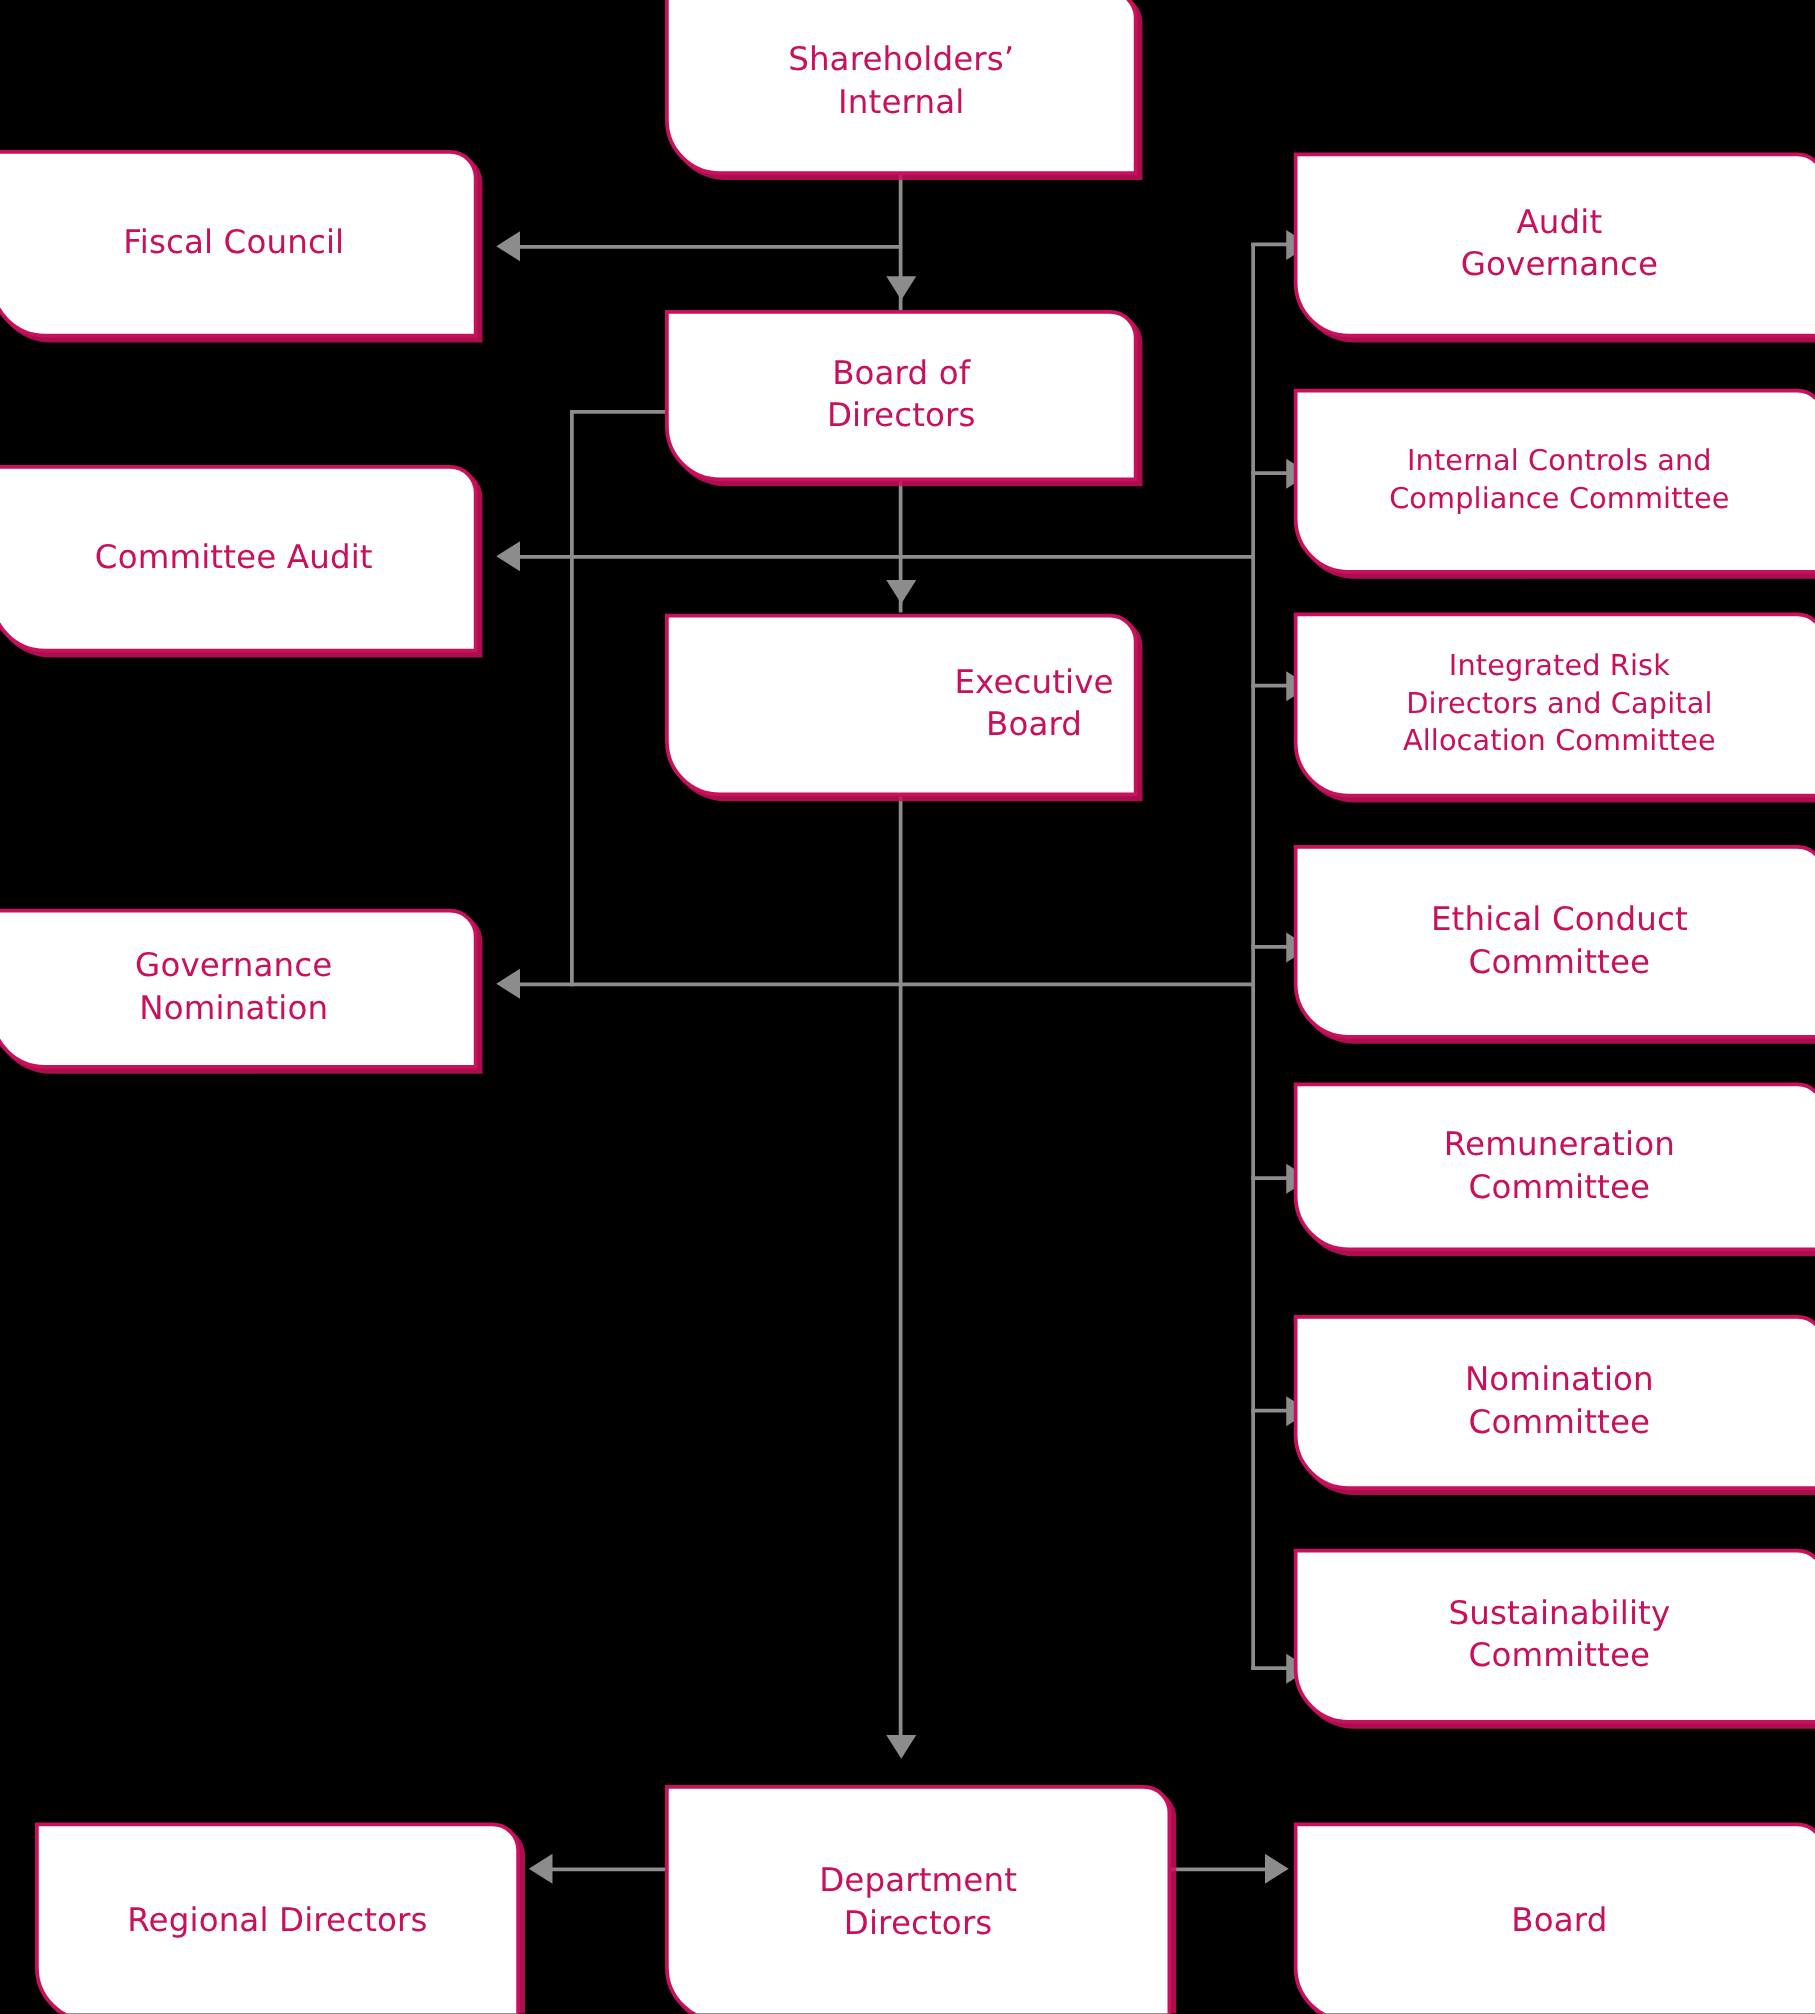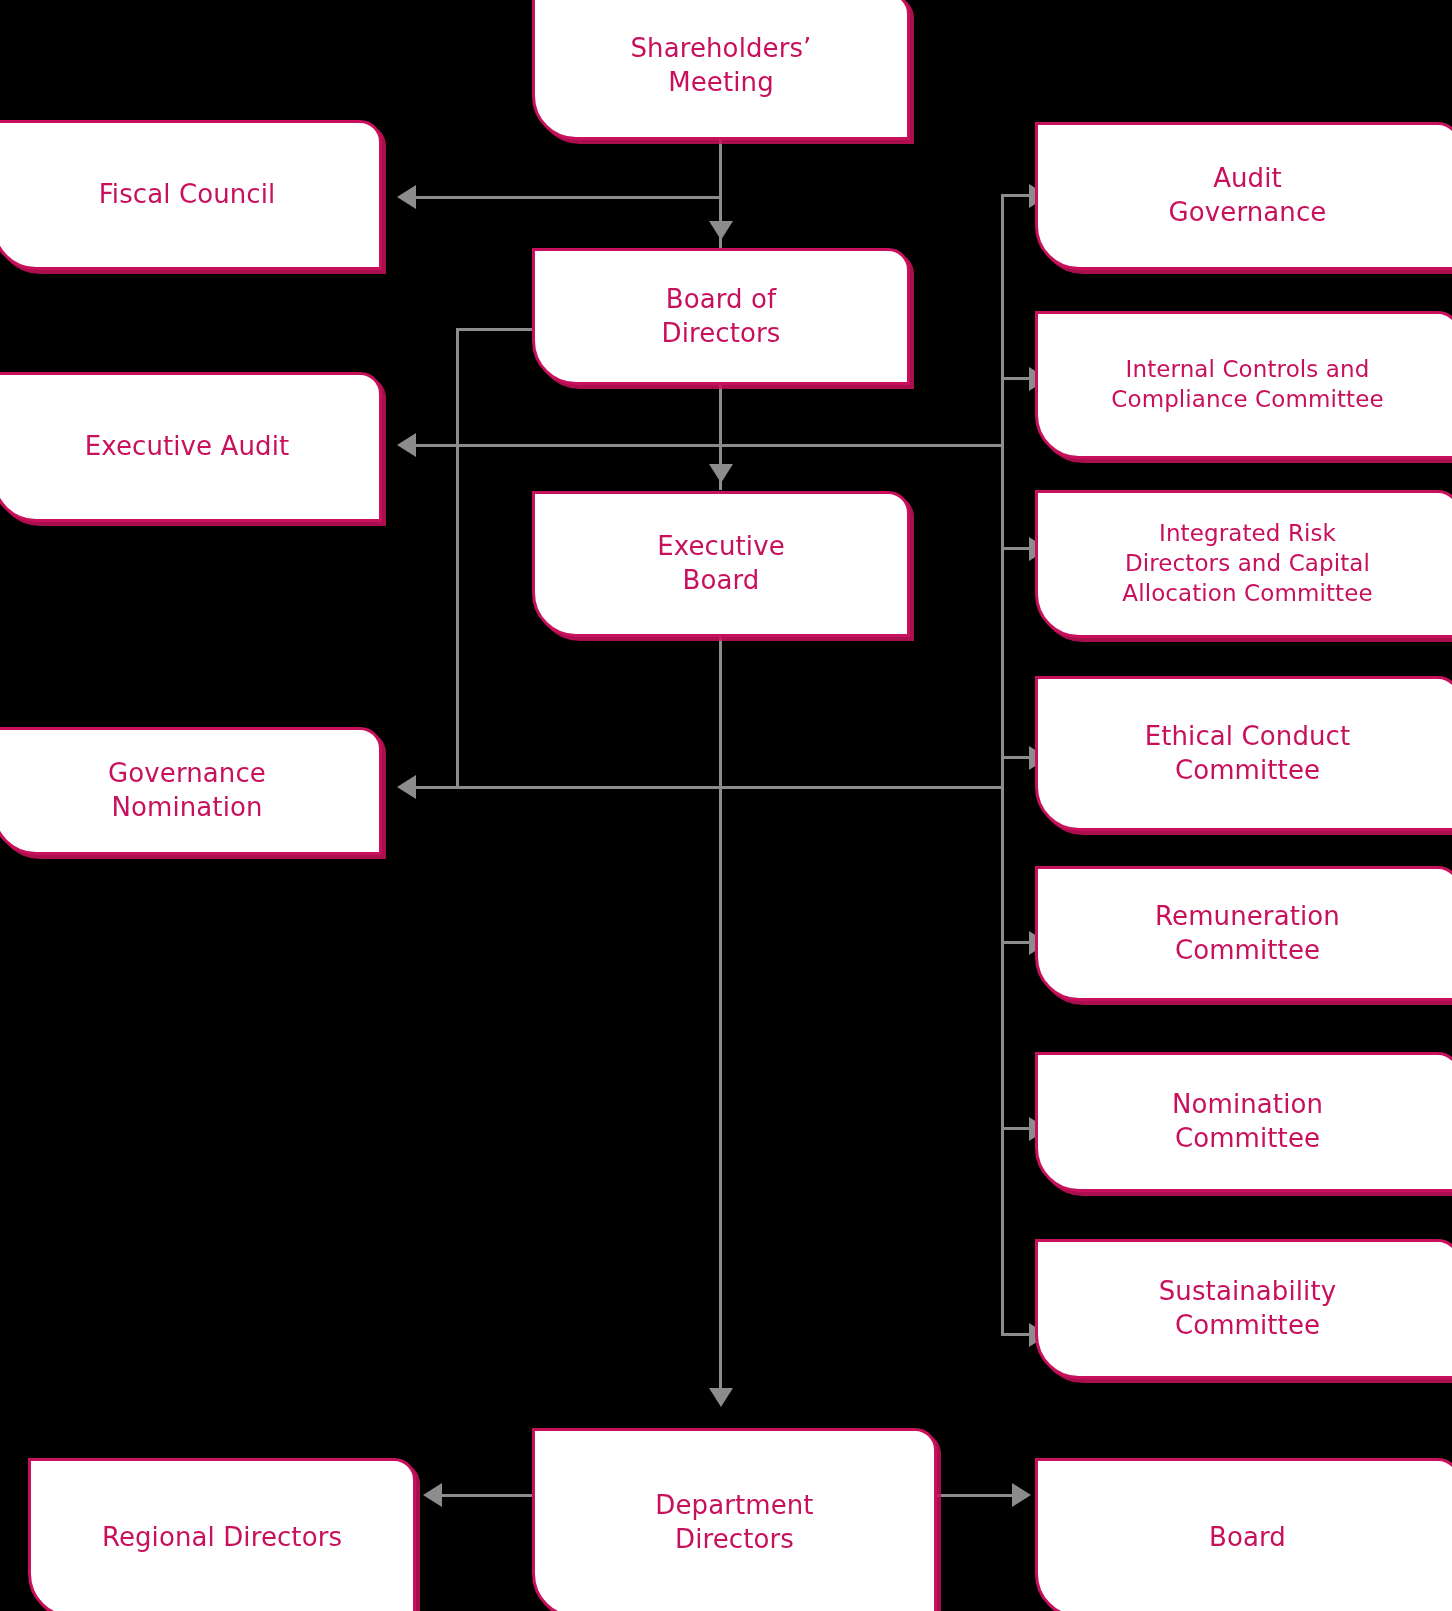--- a/index.html
+++ b/index.html
@@ -111,44 +111,44 @@
   <div class="arrow arrow-right" style="left:1029px;top:1323px;"></div>
 
   <div class="ln lnh" style="left:440px;top:1494px;width:92px;"></div>
   <div class="arrow arrow-left" style="left:423px;top:1483px;"></div>
 
   <div class="ln lnh" style="left:935px;top:1494px;width:92px;"></div>
   <div class="arrow arrow-right" style="left:1012px;top:1483px;"></div>
 
   <div class="node" style="left:532px;top:-8px;width:378px;height:148px;">
     <span class="label">Shareholders’
-Meeting</span>
+Internal</span>
   </div>
 
   <div class="node" style="left:532px;top:248px;width:378px;height:137px;">
     <span class="label">Board of
 Directors</span>
   </div>
 
-  <div class="node" style="left:532px;top:491px;width:378px;height:146px;">
+  <div class="node" style="left:532px;top:491px;width:378px;height:146px;justify-content:flex-end;">
     <span class="label">Executive
 Board</span>
   </div>
 
   <div class="node" style="left:532px;top:1428px;width:405px;height:190px;">
     <span class="label">Department
 Directors</span>
   </div>
 
   <div class="node" style="left:-8px;top:120px;width:390px;height:150px;">
     <span class="label">Fiscal Council</span>
   </div>
 
   <div class="node" style="left:-8px;top:372px;width:390px;height:150px;">
-    <span class="label">Executive Audit</span>
+    <span class="label">Committee Audit</span>
   </div>
 
   <div class="node" style="left:-8px;top:727px;width:390px;height:128px;">
     <span class="label">Governance
 Nomination</span>
   </div>
 
   <div class="node" style="left:28px;top:1458px;width:388px;height:160px;">
     <span class="label">Regional Directors</span>
   </div>

